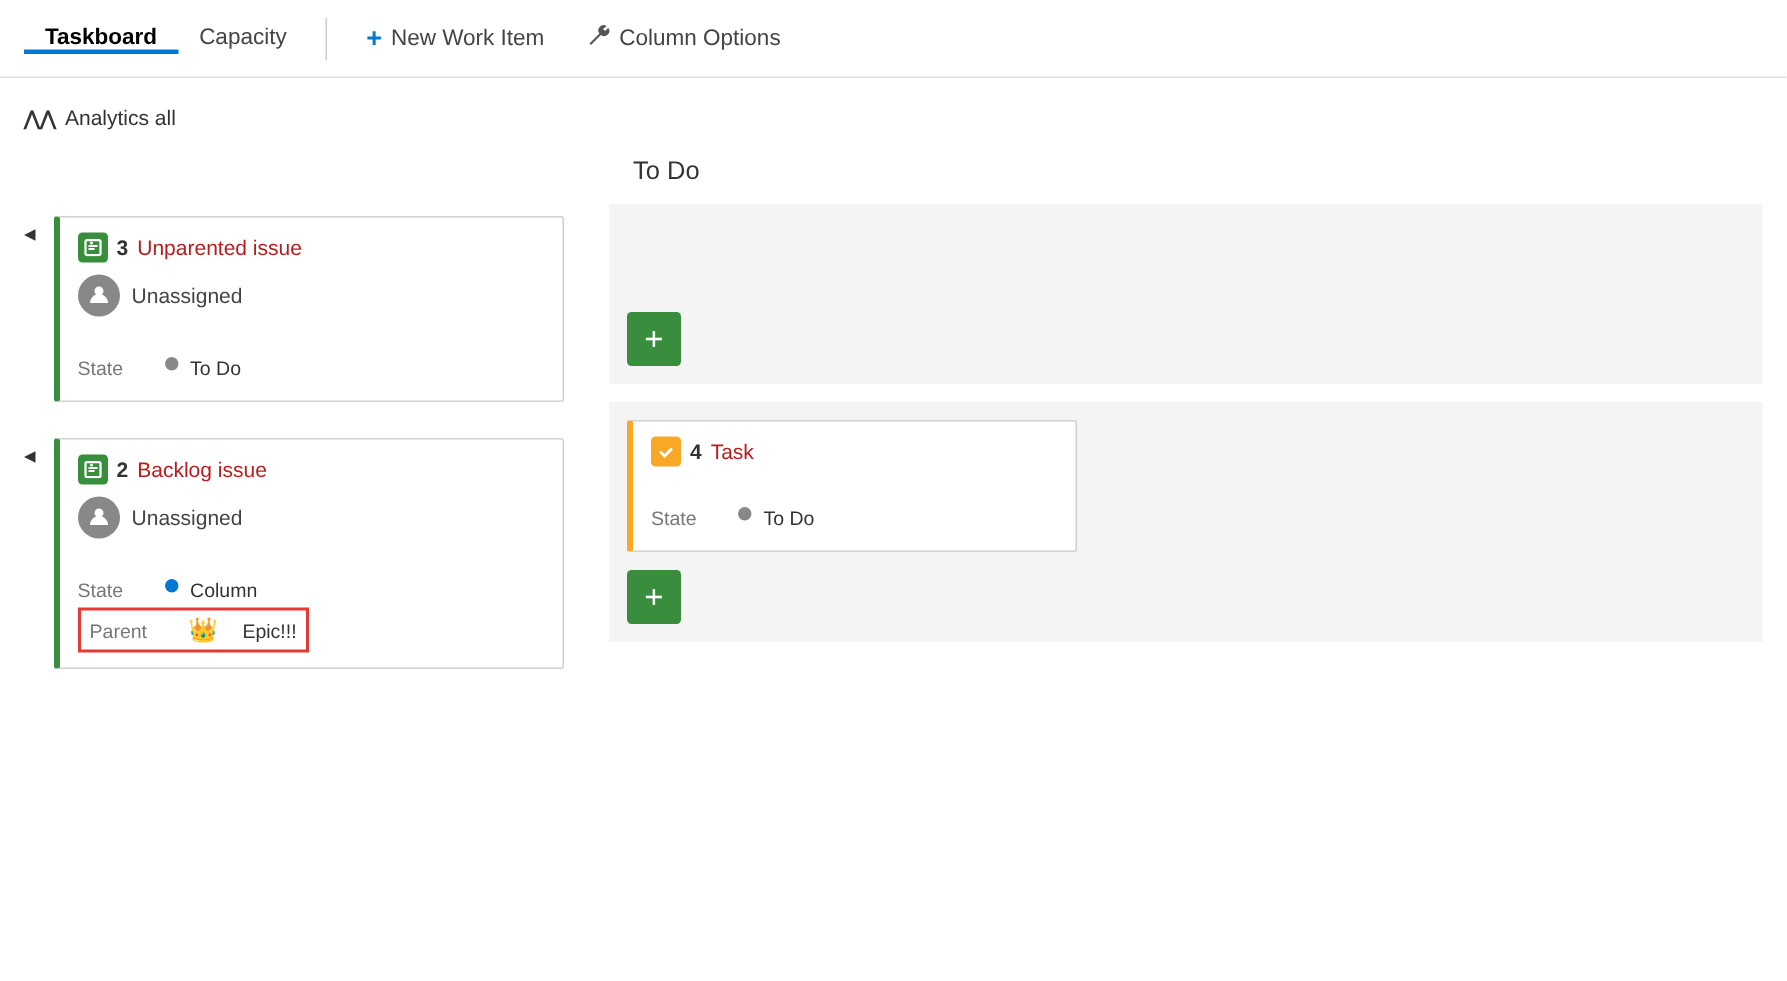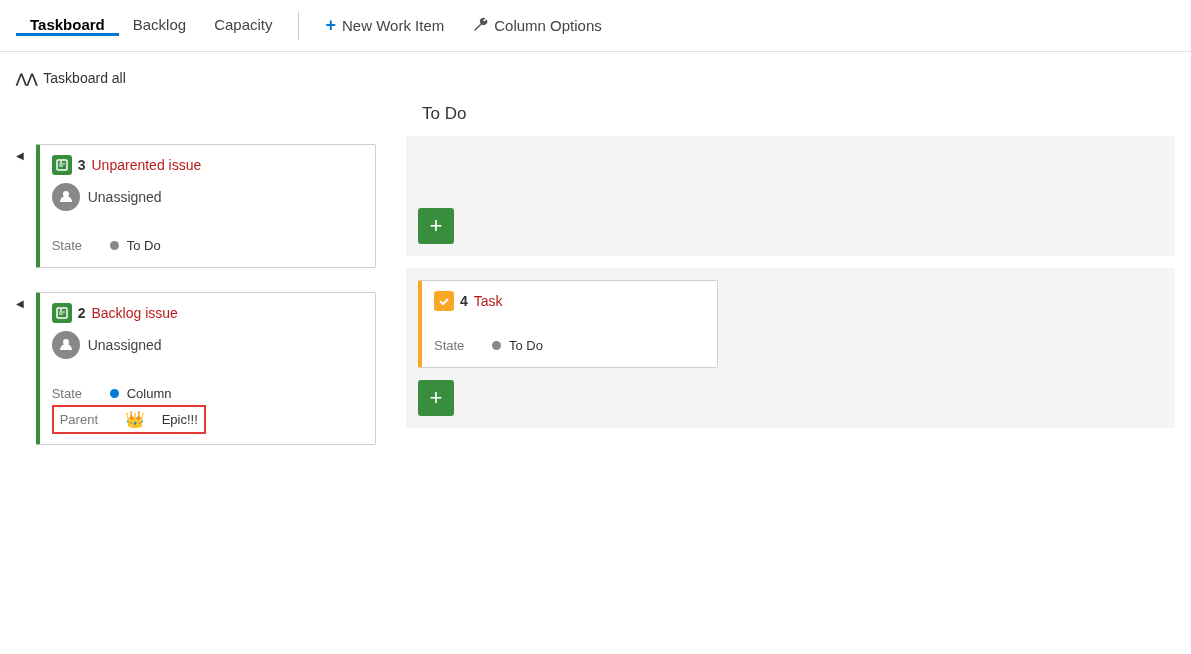--- a/index.html
+++ b/index.html
@@ -158,21 +158,20 @@
       display: flex;
       align-items: center;
       justify-content: center;
       color: #fff;
       font-size: 14px;
       flex-shrink: 0;
     }
     .user-name { font-size: 14px; color: #444; }
     .card-field-row {
       display: flex;
-      align-items: center;
       gap: 8px;
       font-size: 13px;
       color: #555;
       margin-bottom: 4px;
       margin-top: 27px;
     }
     .field-label { color: #777; min-width: 50px; }
     .state-dot {
       width: 9px;
       height: 9px;
@@ -256,23 +255,20 @@
     }
   </style>
 </head>
 <body>
 
 <nav class="nav-bar">
   <div class="nav-tab active">
     <span>Taskboard</span>
   </div>
   <div class="nav-tab">
-    <span>Backlog</span>
-  </div>
-  <div class="nav-tab">
     <span>Capacity</span>
   </div>
   <div class="nav-divider"></div>
   <div class="nav-action">
     <span class="icon-plus">+</span>
     <span>New Work Item</span>
   </div>
   <div class="nav-action">
     <span class="icon-wrench">
       <svg width="16" height="16" viewBox="0 0 16 16" fill="#555">
@@ -280,21 +276,21 @@
       </svg>
     </span>
     <span>Column Options</span>
   </div>
 </nav>
 
 <div class="main-content">
 
   <div class="collapse-row">
     <span style="font-size:13px; font-weight:bold;">⋀⋀</span>
-    <span>Taskboard all</span>
+    <span>Analytics all</span>
   </div>
 
   <div class="board">
 
     <div class="left-col">
 
       <div style="height: 36px;"></div>
 
       <div class="left-row-group">
         <div class="left-section">

